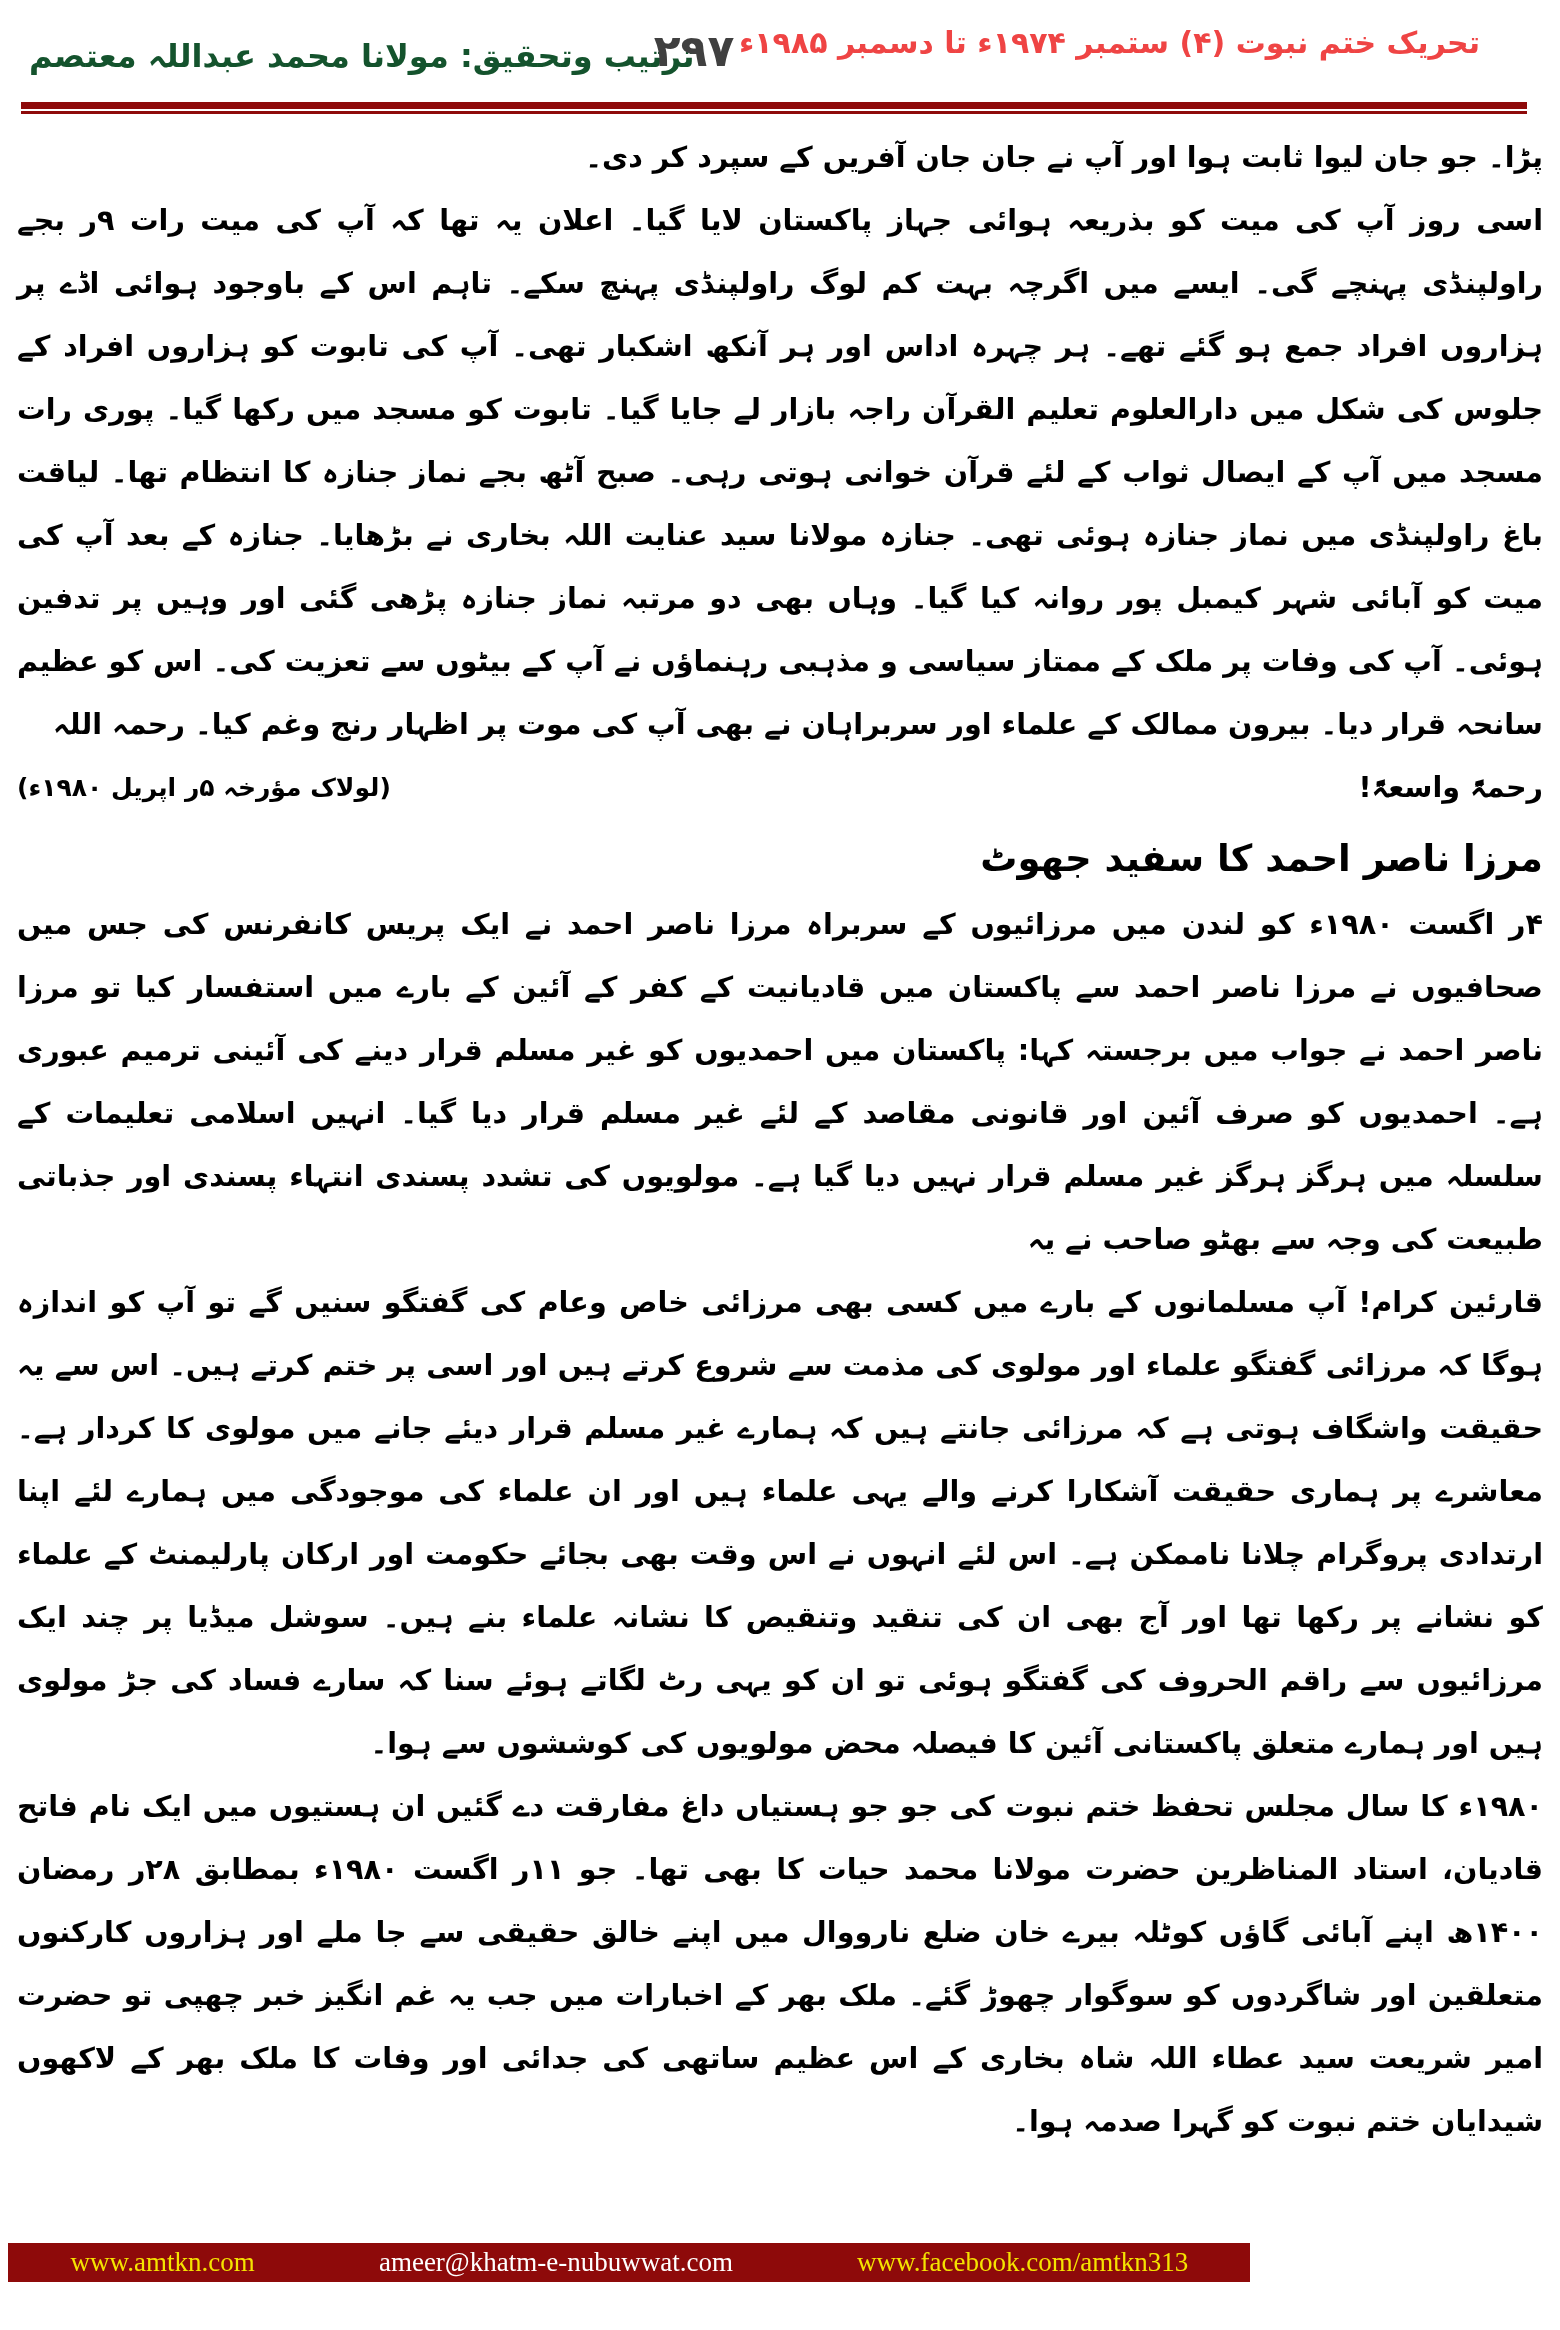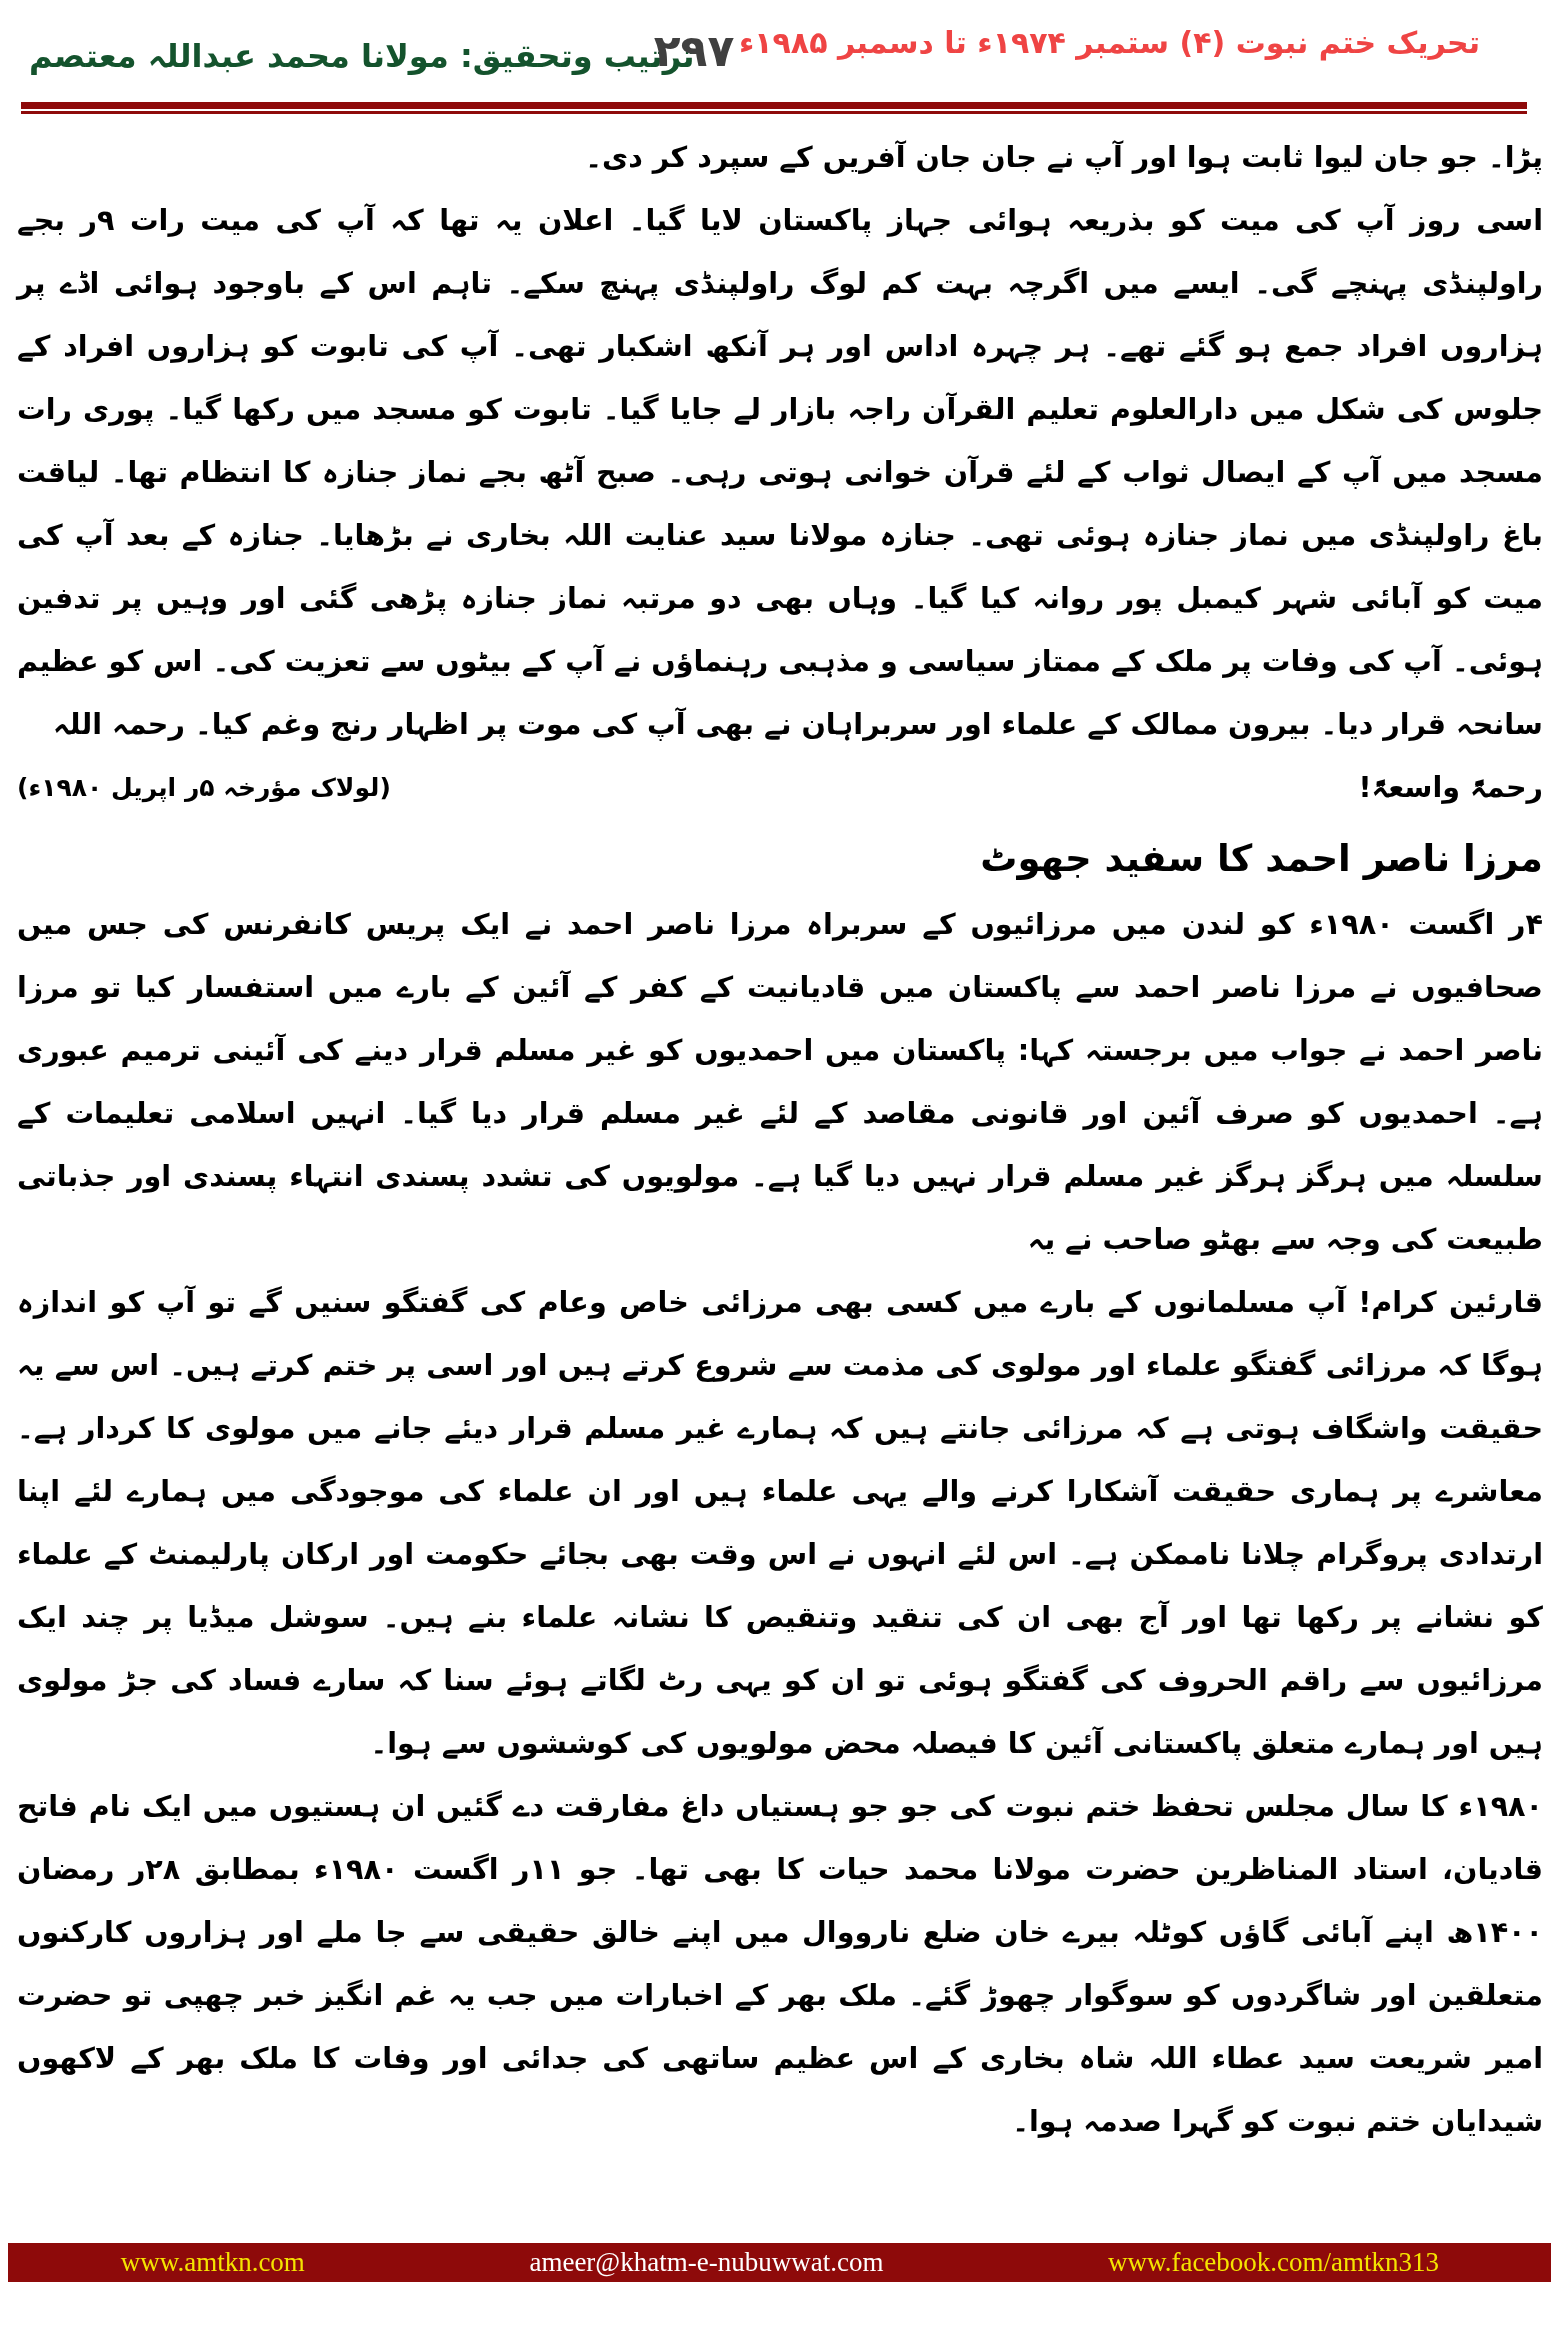--- a/index.html
+++ b/index.html
@@ -15,21 +15,21 @@
   .rule-full-thick { position: absolute; left: 21px; width: 1506px; top: 102px; height: 6.7px; background: #8e0a0a; }
   .rule-full-thin  { position: absolute; left: 21px; width: 1506px; top: 111px; height: 2.5px; background: #8e0a0a; }
 
   .content { position: absolute; left: 17px; right: 17px; top: 126px; direction: rtl;
              font-size: 28.6px; font-weight: bold; line-height: 63px; text-align: justify; }
   .content p { margin: 0; }
   .heading { font-size: 37px; font-weight: bold; margin: 5px 0 0 0; line-height: 69px; }
   .cite-line { display: flex; justify-content: space-between; direction: rtl; }
   .cite { font-size: 25px; }
 
-  .footer { position: absolute; left: 8.4px; width: 1543px; top: 2243px; height: 39px; background: #8e0a0a;
+  .footer { position: absolute; left: 8.4px; width: 1242px; top: 2243px; height: 39px; background: #8e0a0a;
             display: flex; align-items: center; justify-content: space-around;
             font-family: "Liberation Serif", serif; font-size: 27px; }
   .f-yellow { color: #f5e400; }
   .f-white { color: #ffffff; }
 </style>
 </head>
 <body>
 
 <div class="header">
   <div class="hdr-left">ترتیب وتحقیق: مولانا محمد عبداللہ معتصم</div>

